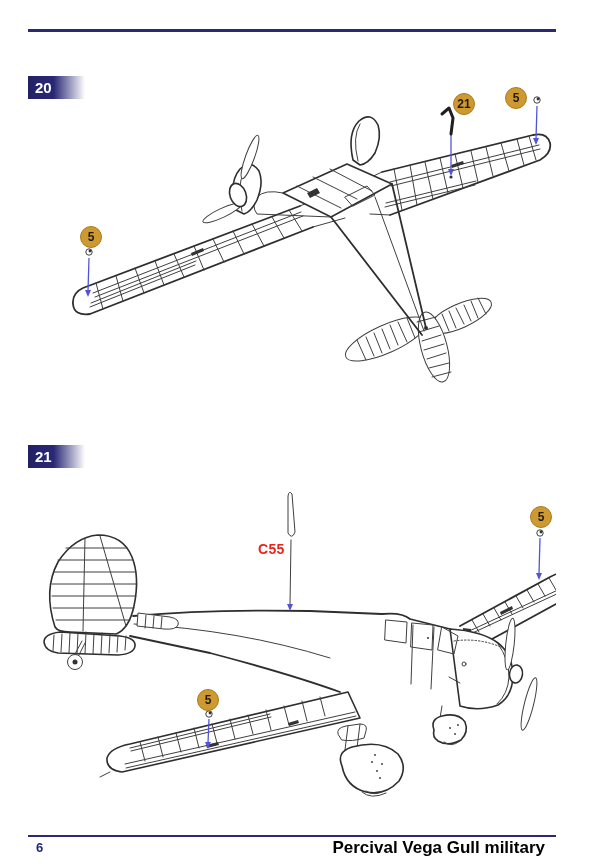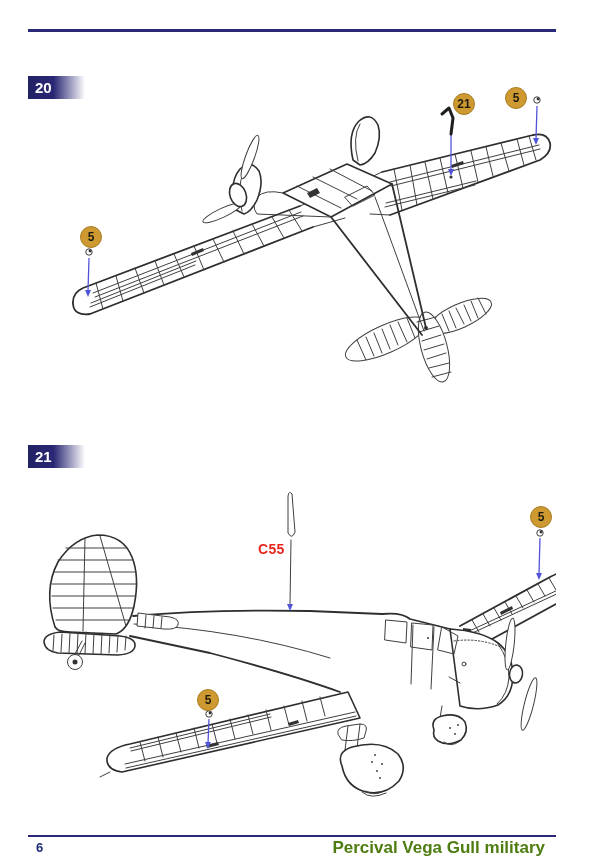--- a/index.html
+++ b/index.html
@@ -25,21 +25,21 @@
   }
   .part-code {
     position:absolute; color:#e8241c; font-weight:700; font-size:14px;
     letter-spacing:0.3px;
   }
   .page-number {
     position:absolute; left:36px; top:840px; color:#1f2a78;
     font-weight:700; font-size:13px;
   }
   .doc-title {
-    position:absolute; right:11px; top:838px; color:#4d7c0f;
+    position:absolute; right:11px; top:838px; color:#000000;
     font-weight:700; font-size:17px;
   }
   svg.diagram { position:absolute; }
   svg.diagram .ln   { fill:none; stroke:#3f3f3f; stroke-width:1;   stroke-linecap:round; stroke-linejoin:round; }
   svg.diagram .hv   { fill:none; stroke:#2e2e2e; stroke-width:1.8; stroke-linecap:round; stroke-linejoin:round; }
   svg.diagram .wh   { fill:#ffffff; stroke:#2e2e2e; stroke-width:1.6; stroke-linejoin:round; }
   svg.diagram .whl  { fill:#ffffff; stroke:#3f3f3f; stroke-width:1; stroke-linejoin:round; }
   svg.diagram .dk   { fill:#333333; stroke:none; }
   svg.diagram .lead { fill:none; stroke:#5254d8; stroke-width:1.3; }
   svg.diagram .ldot { fill:#5254d8; stroke:none; }

